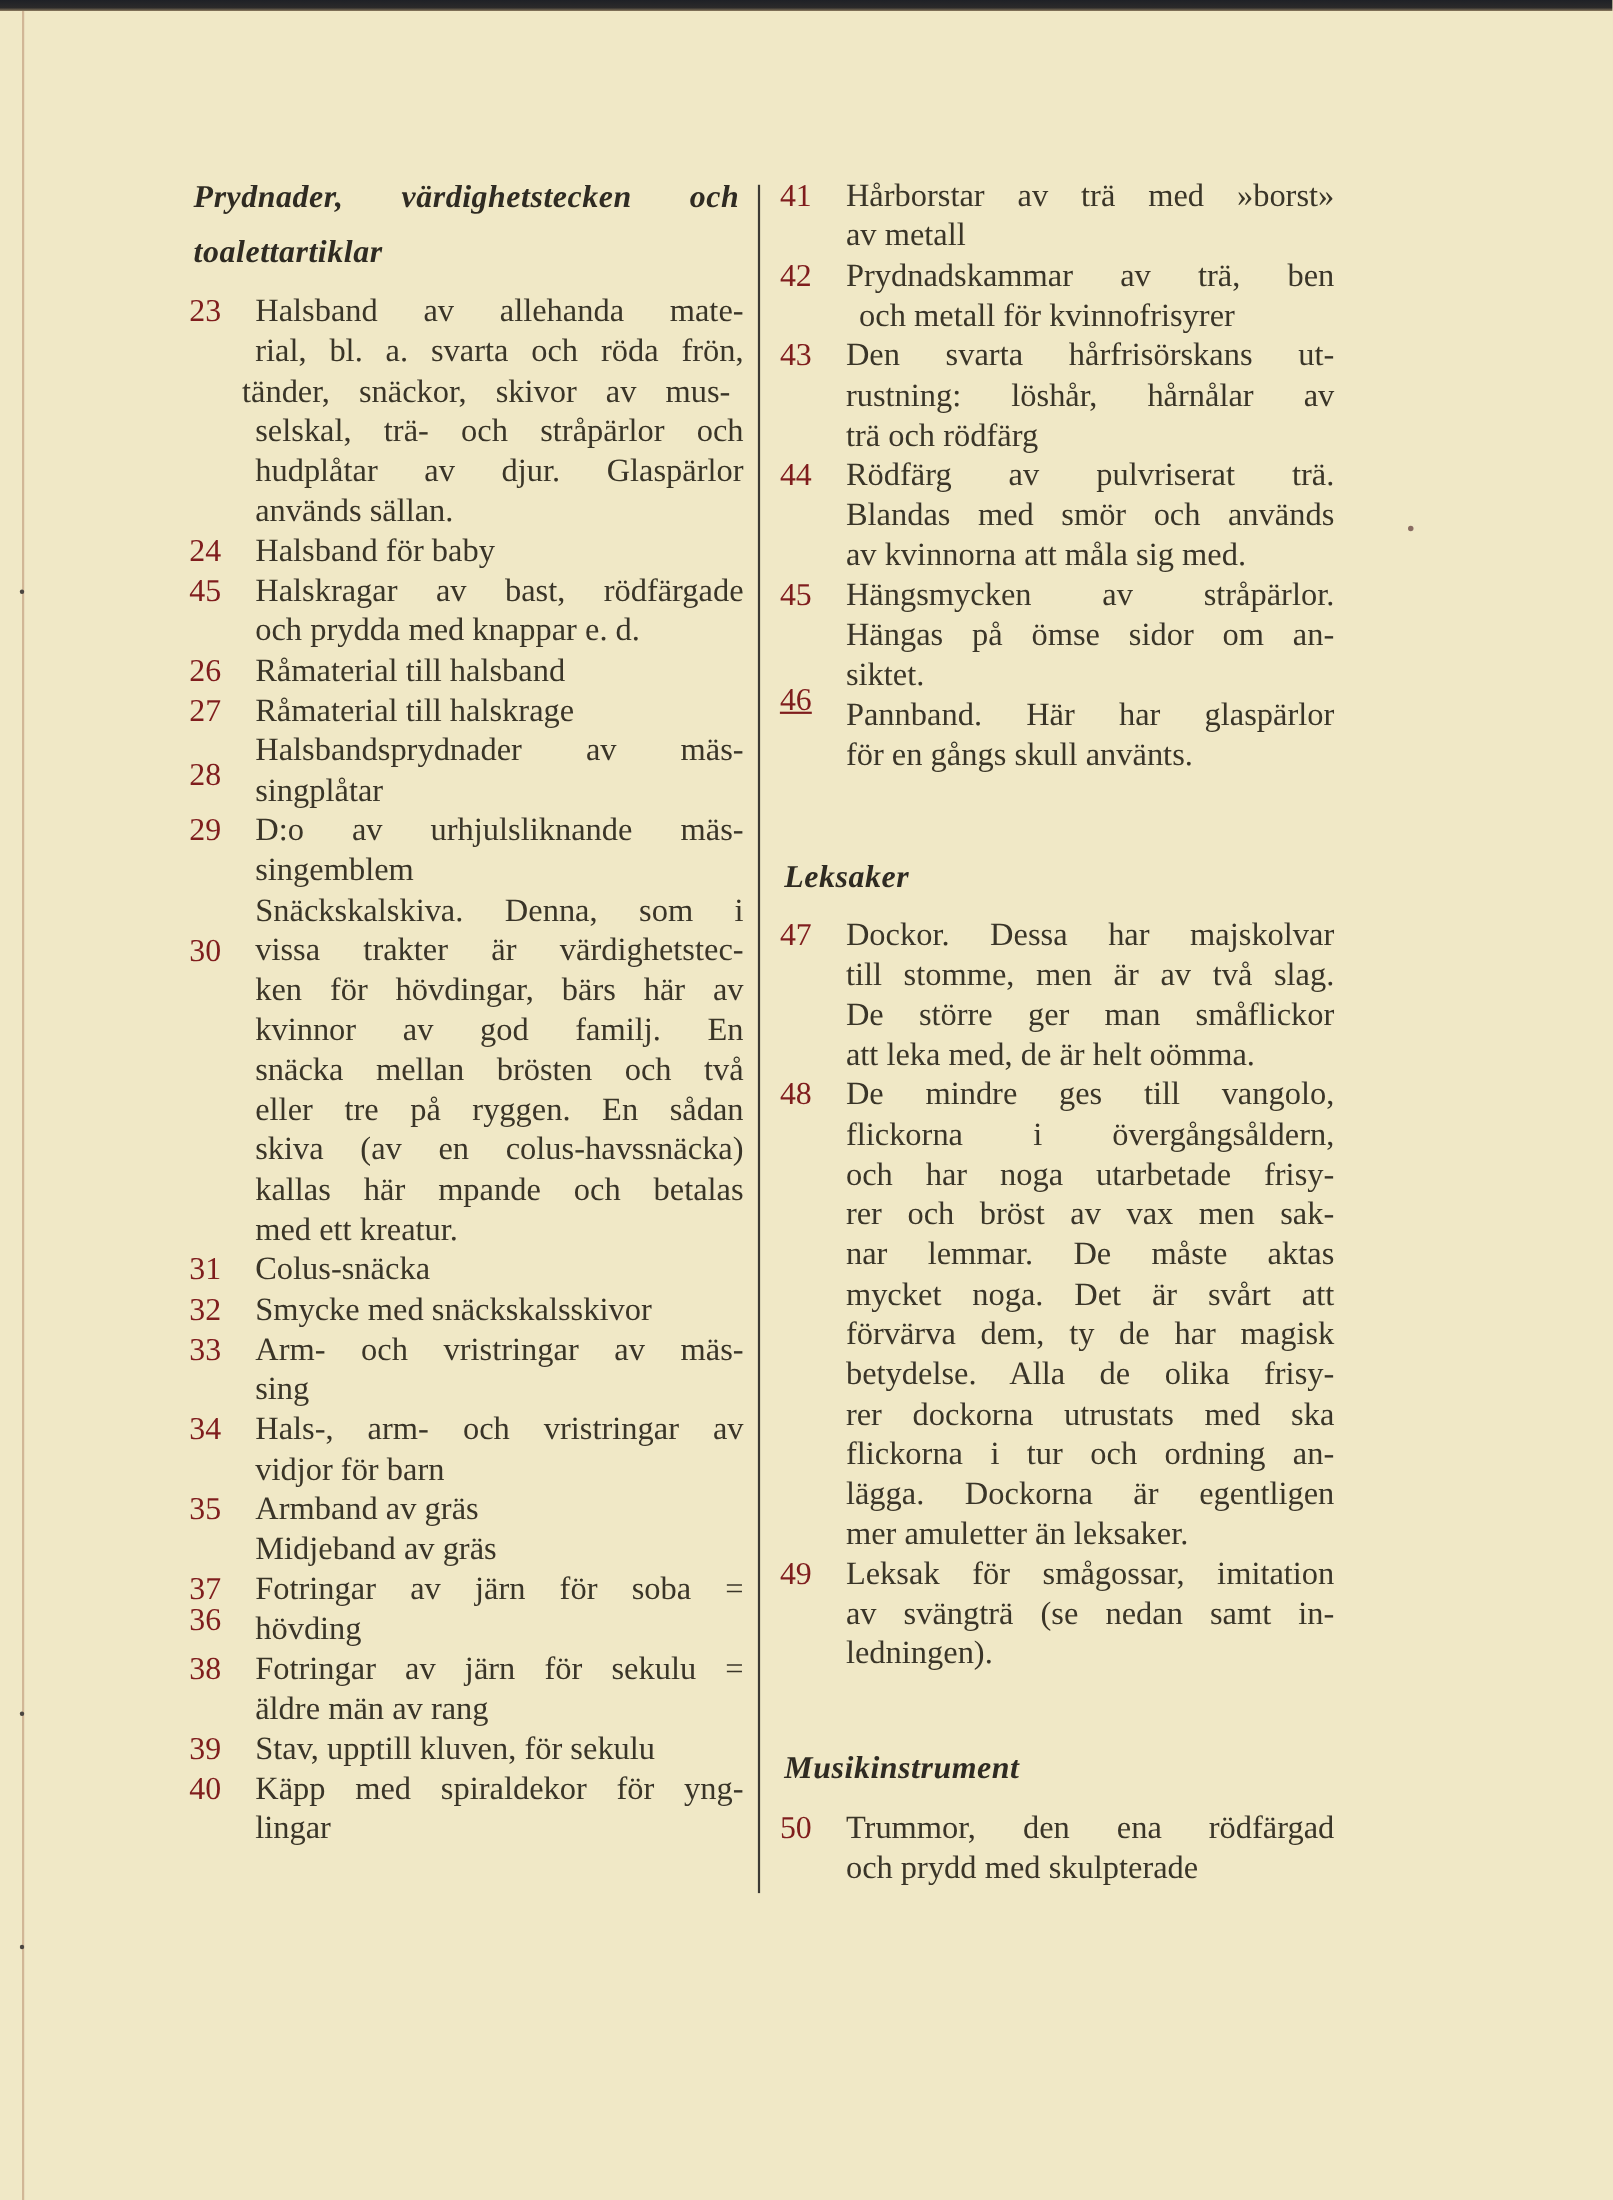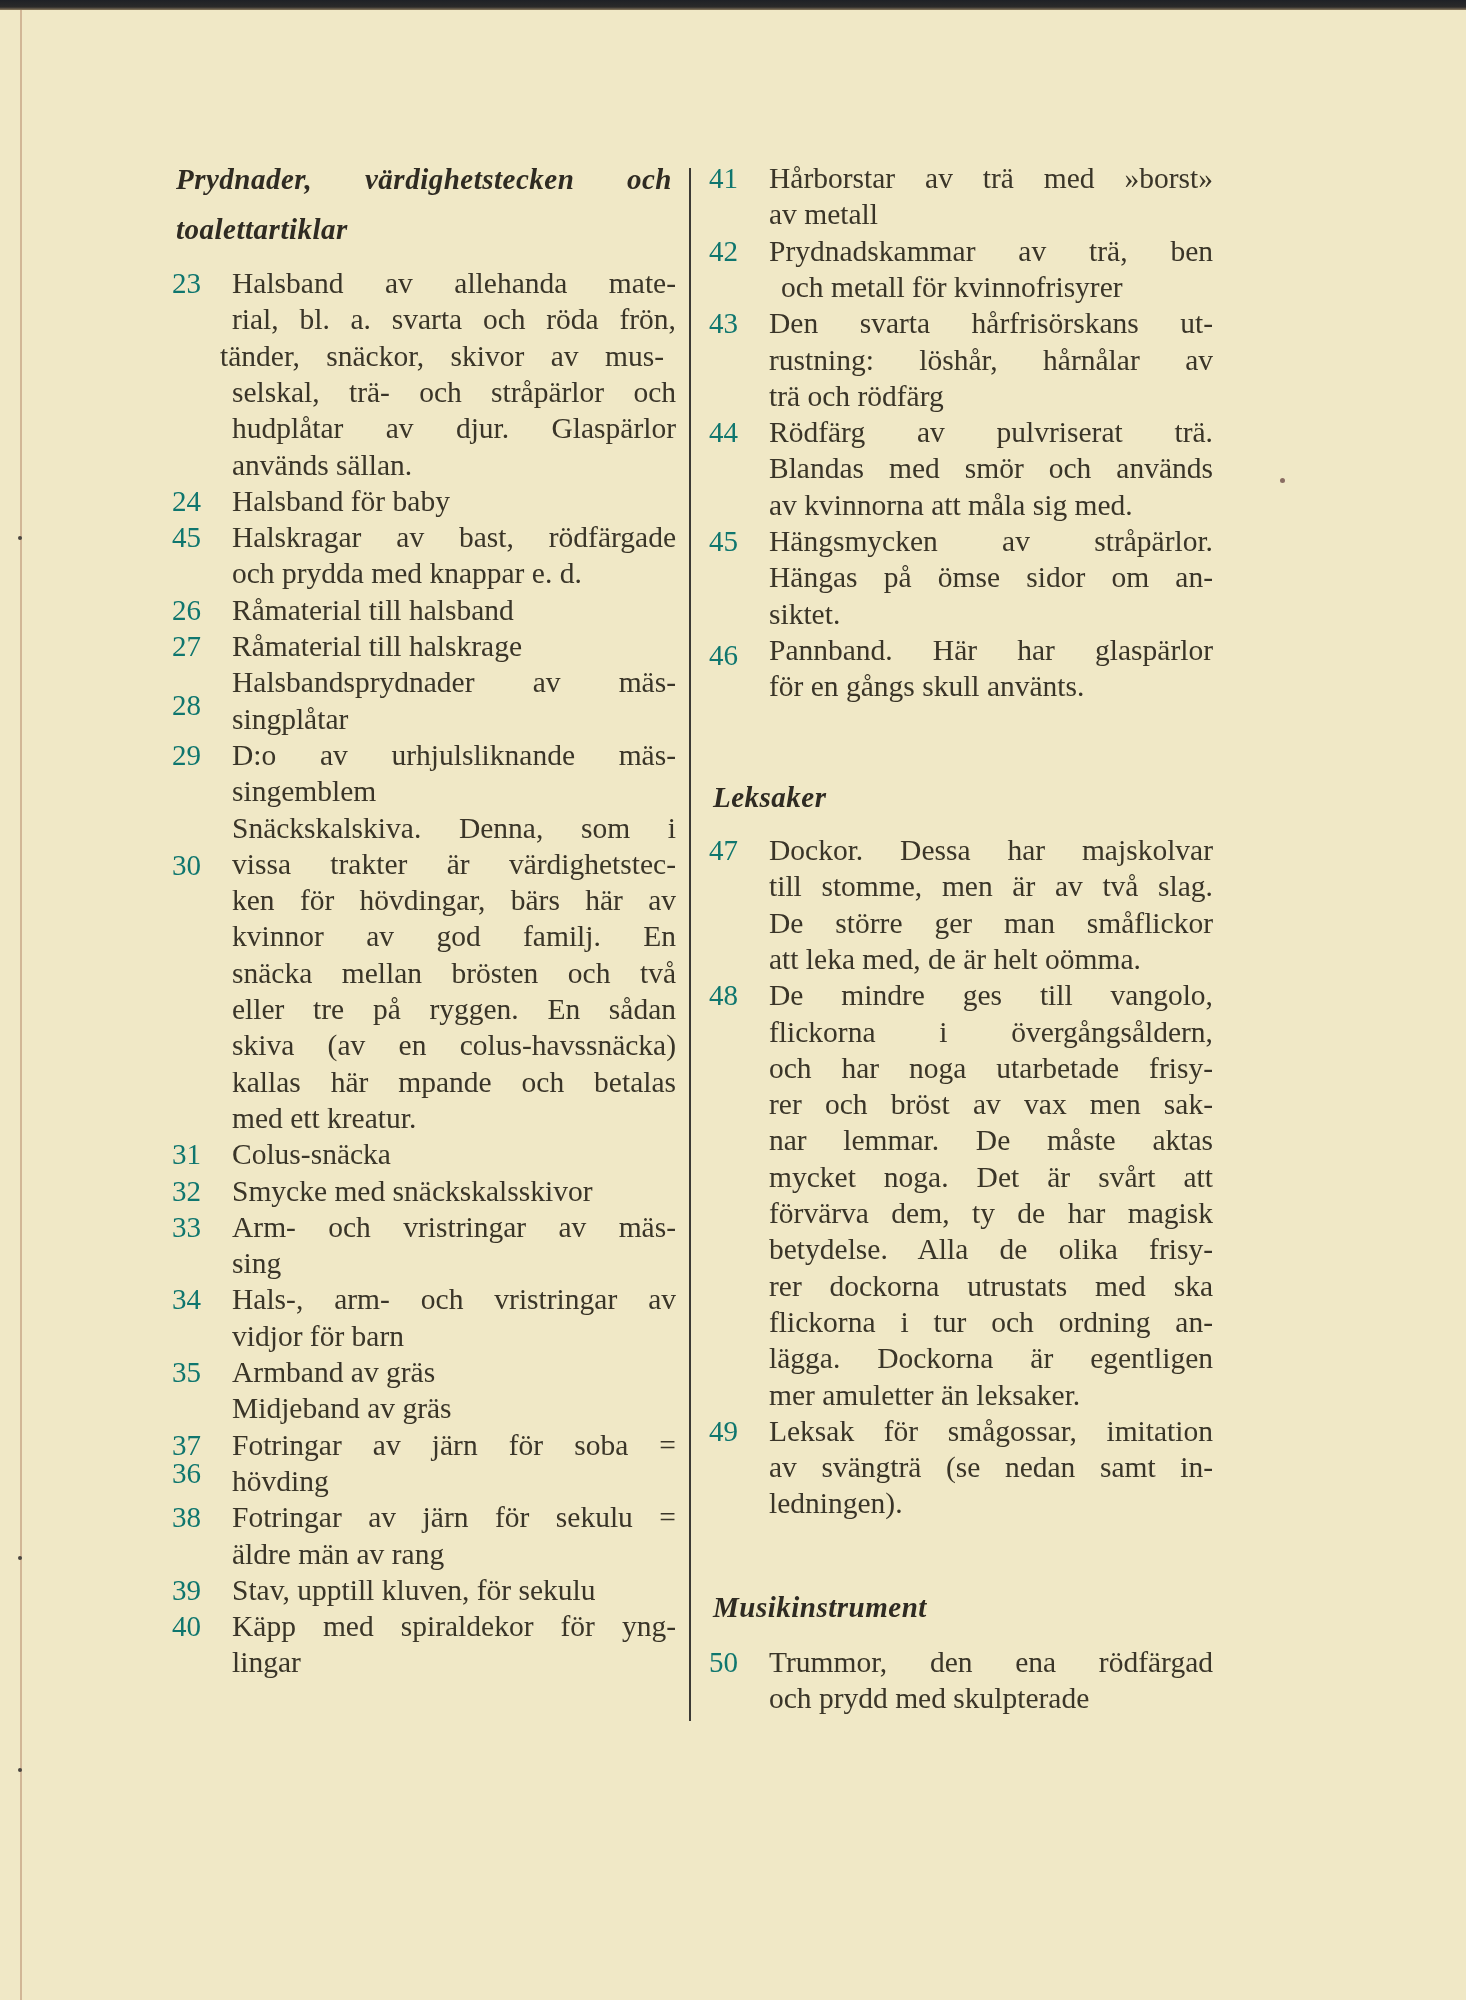--- a/index.html
+++ b/index.html
@@ -64,21 +64,21 @@
       white-space: nowrap;
     }
     .heading.justify {
       text-align: justify;
       text-align-last: justify;
       width: 496px;
     }
     .entry-num {
       position: absolute;
       font-size: 29px;
-      color: #0f766e;
+      color: #7f1d1d;
       white-space: nowrap;
     }
     .line {
       position: absolute;
       font-size: 29.5px;
       white-space: nowrap;
       color: #3a3528;
       line-height: 36px;
     }
     .line.j {
@@ -222,21 +222,21 @@
       <div class="line j" style="left: 56px; width: 444px; top: 450.4px;">Blandas med smör och används</div>
       <div class="line" style="left: 56px; width: 444px; top: 486.7px;">av kvinnorna att måla sig med.</div>
     </div>
     <div>
       <div class="entry-num" style="left: -4px; top: 525px;">45</div>
       <div class="line j" style="left: 56px; width: 444px; top: 523px;">Hängsmycken av stråpärlor.</div>
       <div class="line j" style="left: 56px; width: 444px; top: 559.3px;">Hängas på ömse sidor om an-</div>
       <div class="line" style="left: 56px; width: 444px; top: 595.6px;">siktet.</div>
     </div>
     <div>
-      <div class="entry-num" style="left: -4px; top: 639px;">46</div>
+      <div class="entry-num" style="left: -4px; top: 620px; text-decoration: underline;">46</div>
       <div class="line j" style="left: 56px; width: 444px; top: 631.9px;">Pannband. Här har glaspärlor</div>
       <div class="line" style="left: 56px; width: 444px; top: 668.2px;">för en gångs skull använts.</div>
     </div>
     <div>
       <div class="entry-num" style="left: -4px; top: 834px;">47</div>
       <div class="line j" style="left: 56px; width: 444px; top: 832px;">Dockor. Dessa har majskolvar</div>
       <div class="line j" style="left: 56px; width: 444px; top: 868.3px;">till stomme, men är av två slag.</div>
       <div class="line j" style="left: 56px; width: 444px; top: 904.6px;">De större ger man småflickor</div>
       <div class="line" style="left: 56px; width: 444px; top: 940.9px;">att leka med, de är helt oömma.</div>
     </div>

